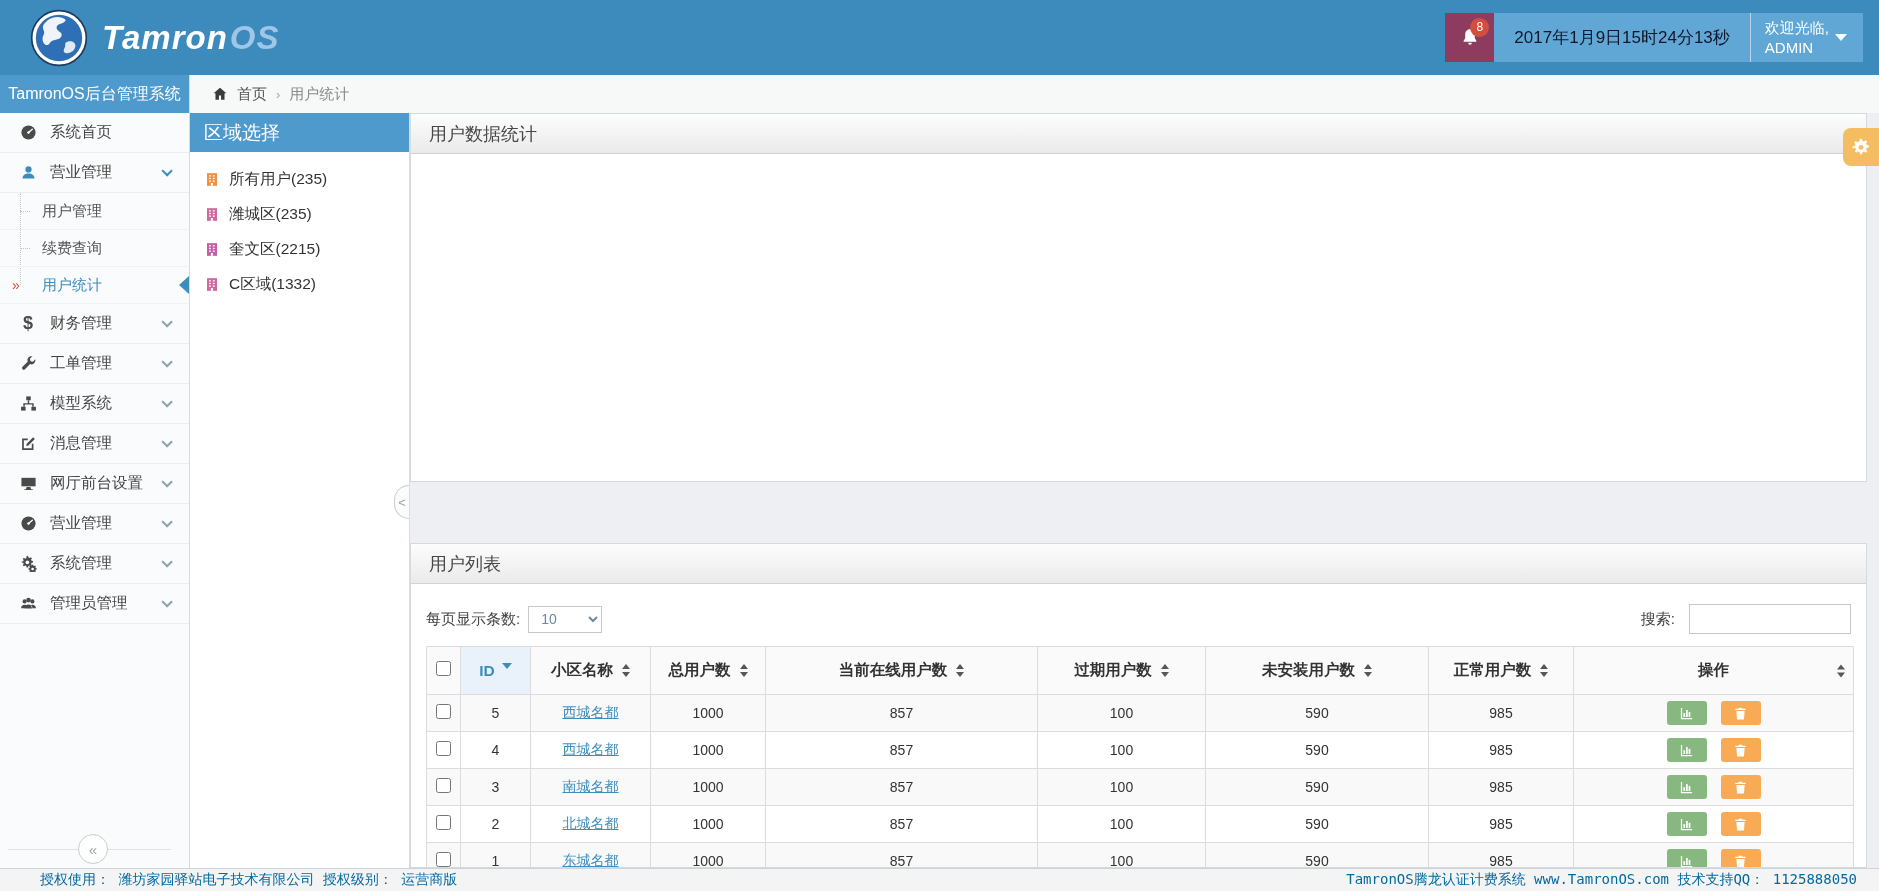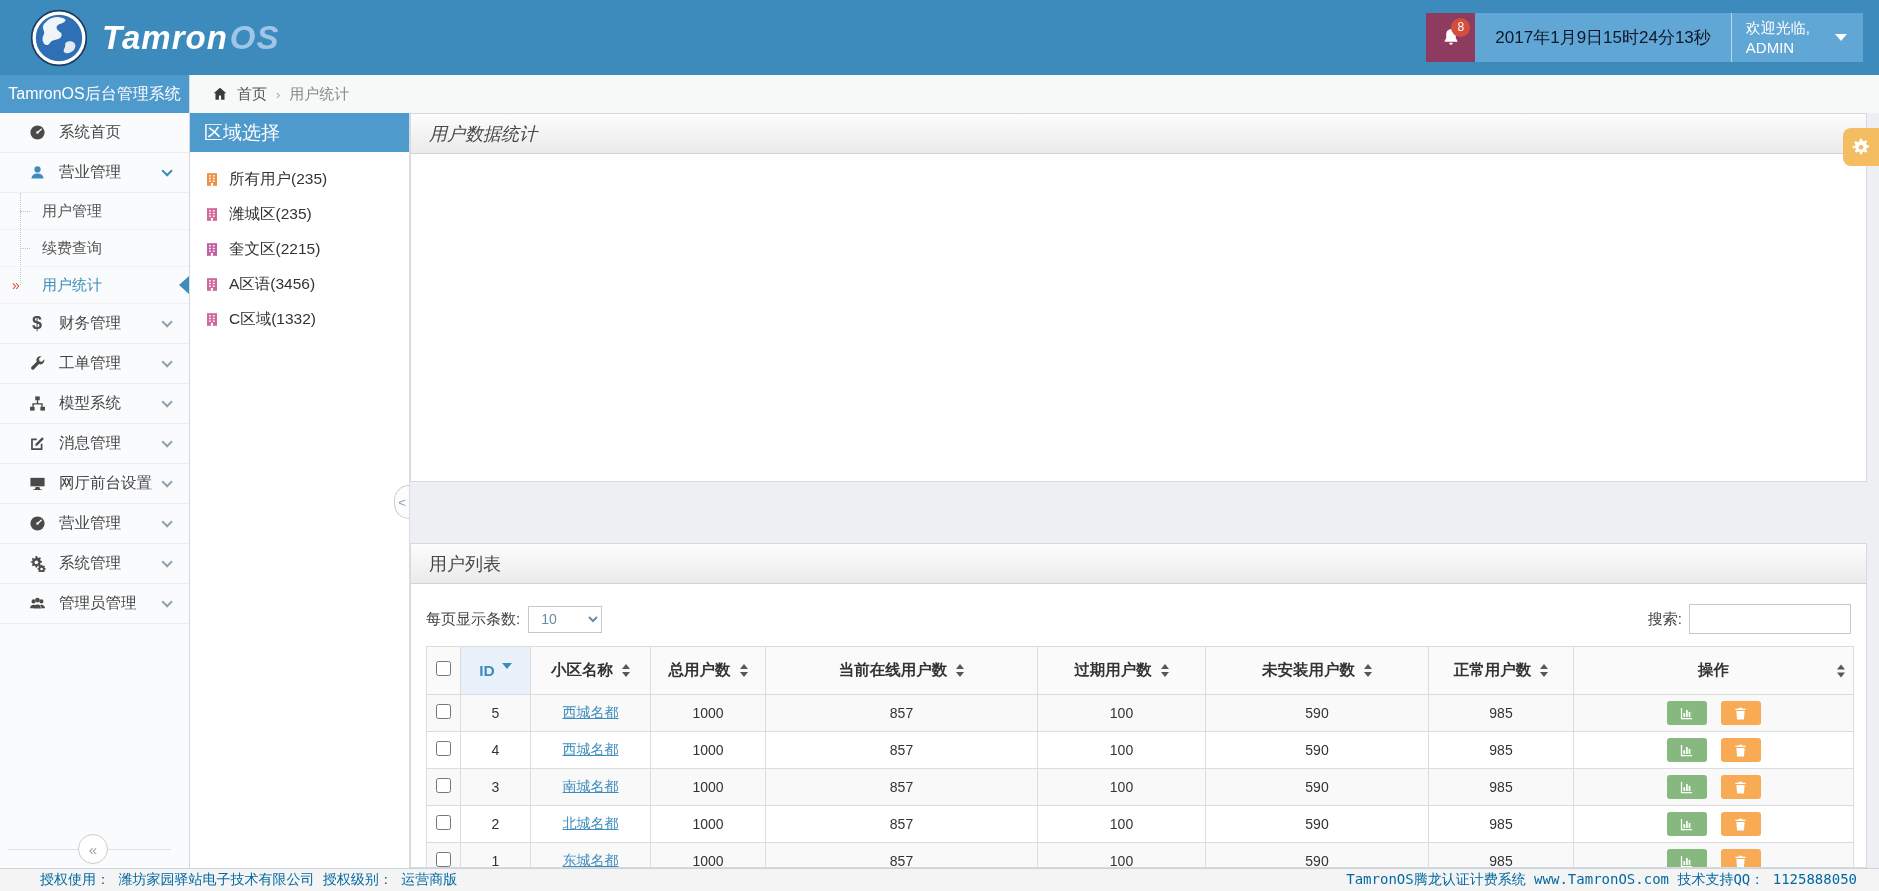--- a/index.html
+++ b/index.html
@@ -10,28 +10,28 @@
   .top-header { position:absolute; top:0; left:0; right:0; height:75px; background:#3d8bbd; z-index:30; }
   .logo-area { position:absolute; left:30px; top:0; height:75px; display:flex; align-items:center; gap:14px; }
   .logo-globe { width:58px; height:58px; }
   .logo-word { font-size:33px; font-weight:bold; font-style:italic; color:#fff; letter-spacing:1px; line-height:1; }
   .logo-word .os { color:#9fc6e8; margin-left:2px; }
   .header-right { position:absolute; right:16px; top:13px; height:49px; display:flex; align-items:stretch; }
   .bell-block { width:49px; background:#8d3c60; display:flex; align-items:center; justify-content:center; position:relative; cursor:pointer; }
   .bell-block svg { width:22px; height:22px; fill:#fff; }
   .bell-badge { position:absolute; top:5px; right:5px; min-width:19px; height:19px; border-radius:50%; background:#d24e3e; color:#fff; font-size:12px; line-height:19px; text-align:center; }
   .date-block { background:#61a7d6; color:#0f172a; font-size:17px; display:flex; align-items:center; padding:0 20px; }
-  .welcome-block { background:#61a7d6; color:#fff; display:flex; align-items:center; gap:25px; padding:0 16px 0 14px; border-left:1px solid rgba(255,255,255,.55); cursor:pointer; }
+  .welcome-block { background:#61a7d6; color:#fff; display:flex; align-items:center; gap:6px; padding:0 16px 0 14px; border-left:1px solid rgba(255,255,255,.55); cursor:pointer; }
   .welcome-lines { font-size:15px; line-height:20px; }
   .caret { width:0; height:0; border-left:6px solid transparent; border-right:6px solid transparent; border-top:7px solid #fff; }
 
   
   .sidebar { position:absolute; top:75px; left:0; width:190px; bottom:23px; background:#fafbfc; border-right:1px solid #d6dade; z-index:20; }
   .sidebar-title { height:38px; background:#4f9acc; color:#fff; font-size:16px; display:flex; align-items:center; justify-content:center; }
-  .menu-item { position:relative; height:40px; display:flex; align-items:center; padding-left:26px; border-bottom:1px solid #ededed; font-size:15.5px; color:#444; cursor:pointer; }
+  .menu-item { position:relative; height:40px; display:flex; align-items:center; padding-left:17px; border-bottom:1px solid #ededed; font-size:15.5px; color:#444; cursor:pointer; }
   .mi-icon { width:22px; height:18px; margin-right:11px; display:flex; align-items:center; justify-content:center; color:#4a4a4a; flex:none; }
   .mi-icon svg { width:17px; height:17px; fill:currentColor; }
   .mi-icon.glyph { font-weight:bold; font-size:17px; }
   .menu-item.expanded .mi-icon { color:#3c8dbc; }
   .chev { position:absolute; right:20px; width:8px; height:8px; border-right:2px solid #8fa3ad; border-bottom:2px solid #8fa3ad; transform:rotate(45deg) translateY(-3px); }
   .menu-item.expanded .chev { border-color:#3c8dbc; }
   .submenu { position:relative; }
   .submenu::before { content:''; position:absolute; left:20px; top:0; bottom:19px; border-left:1px dotted #b9c6d0; }
   .submenu-item { position:relative; height:37px; display:flex; align-items:center; padding-left:42px; font-size:15px; color:#555; border-bottom:1px solid #f1f1f1; cursor:pointer; }
   .submenu-item .dash { position:absolute; left:20px; top:50%; width:10px; border-bottom:1px dotted #b9c6d0; }
@@ -50,30 +50,30 @@
   
   .region-panel { position:absolute; left:190px; top:113px; width:220px; bottom:23px; background:#fff; border-right:1px solid #d9dde0; z-index:10; }
   .region-header { height:39px; background:#4f9acc; color:#fff; font-size:19px; display:flex; align-items:center; padding-left:14px; }
   .region-list { padding:10px 0 0 14px; }
   .region-item { display:flex; align-items:center; gap:9px; height:35px; font-size:15.5px; color:#333; cursor:pointer; }
   .region-item svg { width:16px; height:17px; flex:none; }
   .region-collapse { position:absolute; right:0; top:372px; width:15px; height:34px; background:#fcfcfc; border:1px solid #c9ced3; border-right:none; border-radius:17px 0 0 17px; color:#98a2a8; font-size:13px; display:flex; align-items:center; justify-content:center; cursor:pointer; }
 
   
   .panel { position:absolute; left:410px; right:12px; background:#fff; border:1px solid #d5dade; }
-  .panel-stats { top:113px; height:369px;font-style:italic; }
+  .panel-stats { top:113px; height:369px; }
   .panel-list { top:543px; bottom:23px; overflow:hidden; }
   .panel-header { height:40px; background:linear-gradient(#fdfdfd,#eaeaea); border-bottom:1px solid #d2d2d2; display:flex; align-items:center; padding-left:18px; font-size:18px; color:#484848; }
   .gear-btn { position:absolute; right:0; top:128px; width:36px; height:38px; background:#f5bd62; border:none; border-radius:8px 0 0 8px; display:flex; align-items:center; justify-content:center; cursor:pointer; z-index:40; }
   .gear-btn svg { width:20px; height:20px; fill:#fff; }
 
   
   .controls { display:flex; align-items:center; margin:20px 15px 12px 15px; font-size:15px; color:#444; }
   .controls select { width:74px; height:27px; margin-left:8px; border:1px solid #c8c8c8; background:#fff; color:#6a8ba4; font-size:14px; padding-left:8px; }
-  .search-wrap { margin-left:auto; display:flex; align-items:center; gap:7px; }
+  .search-wrap { margin-left:auto; display:flex; align-items:center; gap:14px; }
   .search-wrap input { width:162px; height:30px; border:1px solid #c8c8c8; background:#fff; padding:0 6px; font-size:14px; }
 
   
   table { border-collapse:collapse; table-layout:fixed; margin:0 15px; width:1427px; font-size:14px; }
   th, td { border:1px solid #dcdcdc; text-align:center; overflow:hidden; white-space:nowrap; }
   thead th { height:48px; background:#fafafa; font-size:15.5px; color:#333; font-weight:bold; position:relative; cursor:pointer; }
   thead th.sorted { background:#e9f2fa; color:#3c8dbc; }
   tbody td { height:37px; color:#333; }
   tbody tr:nth-child(odd) { background:#f9f9f9; }
   td a { color:#3f8dbc; }
@@ -325,37 +325,20 @@
                 <rect x="7.5" y="5.5" width="2.8" height="2"></rect>
                 <rect x="13.2" y="5.5" width="2.8" height="2"></rect>
                 <rect x="7.5" y="9.5" width="2.8" height="2"></rect>
                 <rect x="13.2" y="9.5" width="2.8" height="2"></rect>
                 <rect x="7.5" y="13.5" width="2.8" height="2"></rect>
                 <rect x="13.2" y="13.5" width="2.8" height="2"></rect>
                 <rect x="10.3" y="17.2" width="3.2" height="4.3"></rect>
               </g>
             </svg>
           </span>
-          <span>A区语(3456)</span>
-        </div>
-        <div class="region-item">
-          <span style="color: rgb(208, 104, 156); display: flex;">
-            <svg viewBox="0 0 24 24">
-              <path fill="currentColor" d="M4.5 2.5h15v19h-15z"></path>
-              <g fill="#fff">
-                <rect x="7.5" y="5.5" width="2.8" height="2"></rect>
-                <rect x="13.2" y="5.5" width="2.8" height="2"></rect>
-                <rect x="7.5" y="9.5" width="2.8" height="2"></rect>
-                <rect x="13.2" y="9.5" width="2.8" height="2"></rect>
-                <rect x="7.5" y="13.5" width="2.8" height="2"></rect>
-                <rect x="13.2" y="13.5" width="2.8" height="2"></rect>
-                <rect x="10.3" y="17.2" width="3.2" height="4.3"></rect>
-              </g>
-            </svg>
-          </span>
           <span>C区域(1332)</span>
         </div>
       </div>
     <div class="region-collapse">&lt;</div>
   </aside>
 
   <button class="gear-btn">
     <svg viewBox="0 0 24 24">
         <path d="M10.8 2h2.4l.5 2.6 2 .8 2.1-1.5 1.7 1.7-1.5 2.1.8 2 2.6.5v2.4l-2.6.5-.8 2 1.5 2.1-1.7 1.7-2.1-1.5-2 .8-.5 2.6h-2.4l-.5-2.6-2-.8-2.1 1.5-1.7-1.7 1.5-2.1-.8-2L2 13.6v-2.4l2.6-.5.8-2L3.9 6.6l1.7-1.7 2.1 1.5 2-.8z"></path>
         <circle cx="12" cy="12.4" r="2.9" fill="#f5bd62"></circle>

